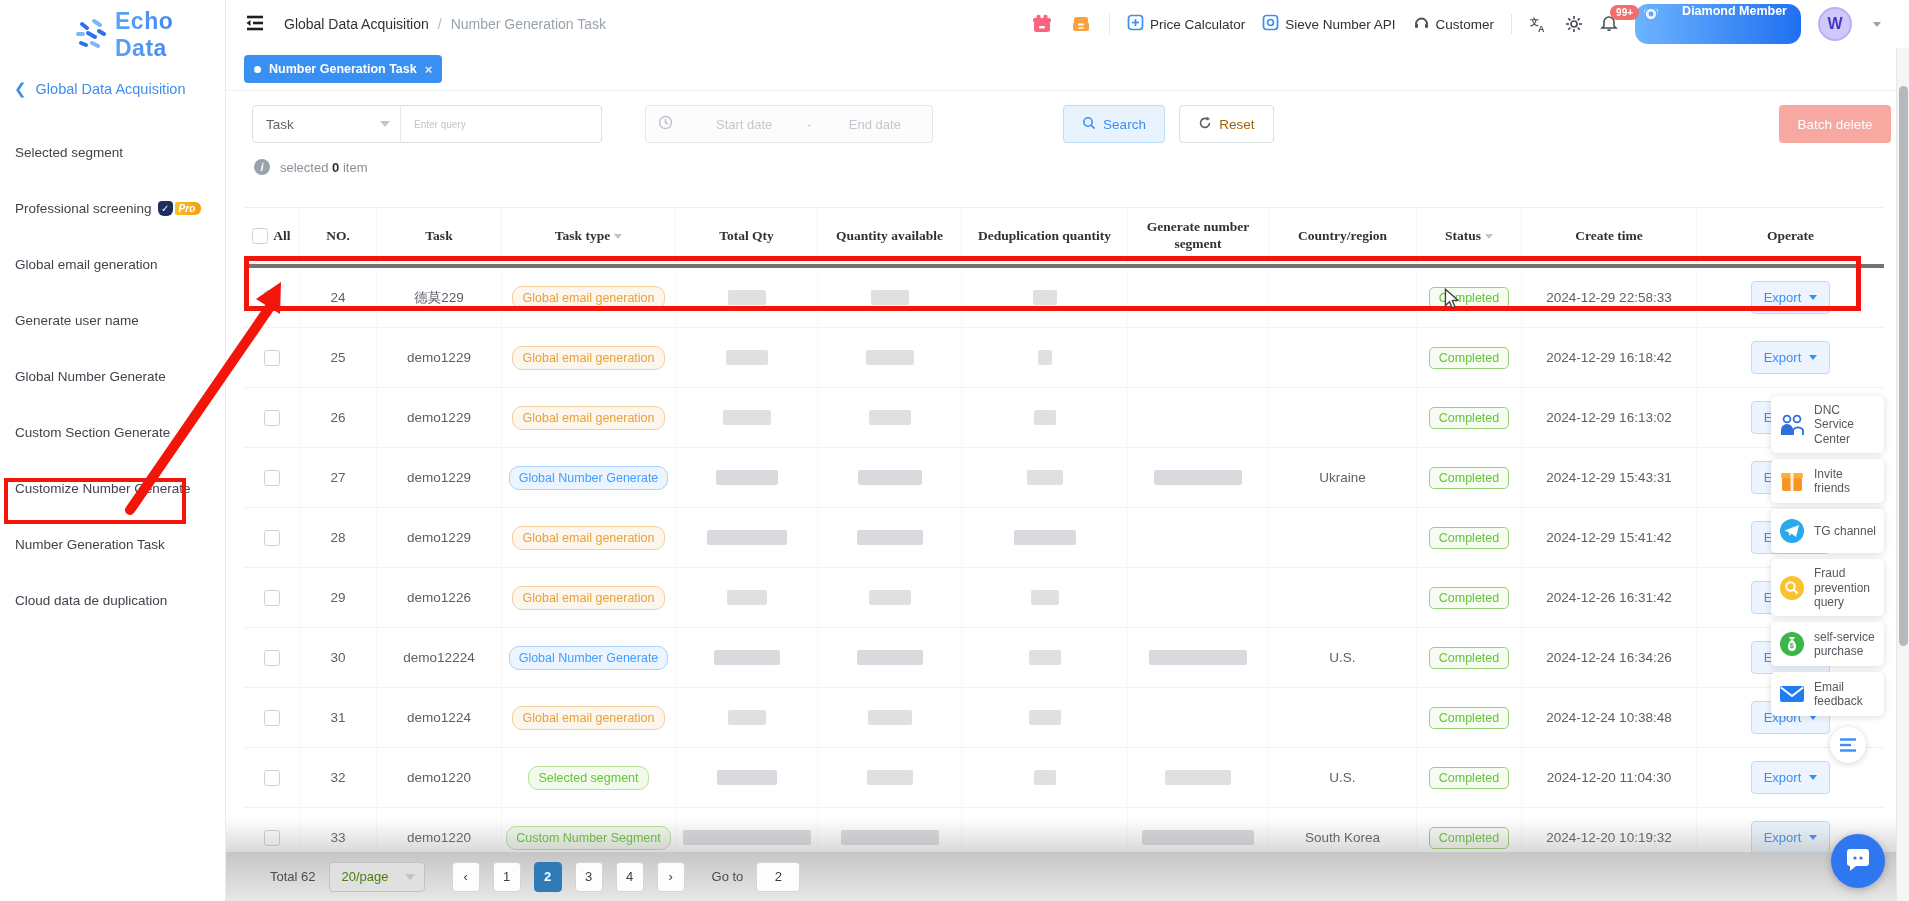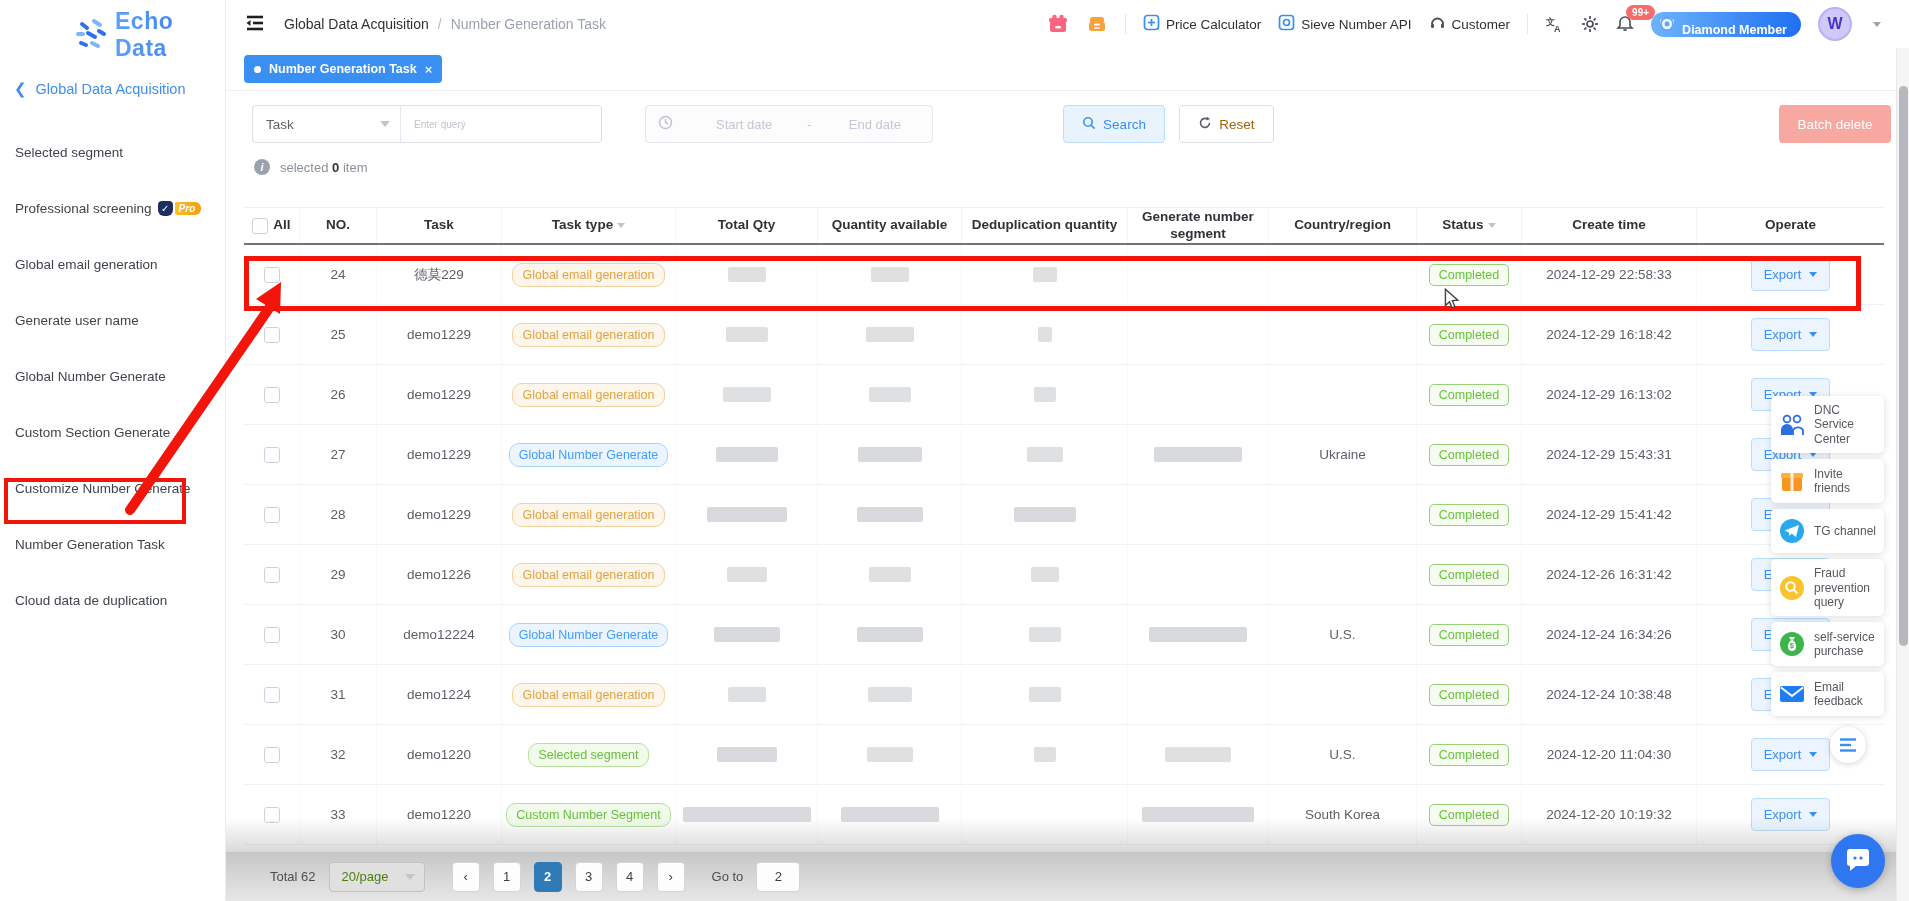--- a/index.html
+++ b/index.html
@@ -27,21 +27,21 @@
   .fold-icon { margin-left:18px; width:24px; height:24px; cursor:pointer; }
   .breadcrumb { margin-left:16px; font-size:14px; color:#303133; display:flex; gap:9px; align-items:center; }
   .breadcrumb .sep { color:#b6bcc6; }
   .breadcrumb .current { color:#9aa2ad; }
   .top-right { position:absolute; right:28px; top:0; height:48px; display:flex; align-items:center; gap:17px; }
   .tr-divider { width:1px; height:20px; background:#e3e6ea; }
   .nav-link { display:flex; align-items:center; gap:6px; font-size:13.5px; color:#303133; cursor:pointer; white-space:nowrap; }
   .icon-btn { cursor:pointer; display:flex; align-items:center; }
   .bell-wrap { position:relative; cursor:pointer; }
   .bell-badge { position:absolute; top:-8px; left:10px; background:#f56c6c; color:#fff; font-size:10px; font-weight:bold; padding:2px 6px; border-radius:9px; }
-  .member-pill { display:flex; align-items:flex-end; gap:5px; height:25px; padding:0 14px 0 6px; border-radius:13px;
+  .member-pill { display:flex; align-items:flex-start; gap:21px; height:40px; padding:0 14px 0 6px; border-radius:13px;
     background:linear-gradient(90deg,#6db4fd,#1f6ff2); color:#fff; font-size:12.5px; font-weight:bold; cursor:pointer; white-space:nowrap; }
   .avatar { width:34px; height:34px; border-radius:50%; background:#cfc9f9; border:2px solid #b9b0f5; color:#4636c8; font-weight:bold; font-size:16px; display:flex; align-items:center; justify-content:center; cursor:pointer; }
   .chev-down { width:0; height:0; border-left:4px solid transparent; border-right:4px solid transparent; border-top:5px solid #9aa2ad; margin-left:4px; }
 
   .tab-row { height:42px; display:flex; align-items:center; padding-left:18px; }
   .tab-pill { background:#3a8ff2; color:#fff; font-size:12.5px; font-weight:bold; border-radius:4px; height:28px; display:flex; align-items:center; gap:8px; padding:0 10px; cursor:pointer; }
   .tab-dot { width:7px; height:7px; border-radius:50%; background:#fff; }
   .tab-close { font-size:13px; opacity:.85; cursor:pointer; }
 
   
@@ -59,21 +59,21 @@
   .btn-search { position:absolute; left:811px; top:0; width:102px; background:#e8f3fe; border-color:#bcdcfc; color:#3a8ff2; }
   .btn-reset { position:absolute; left:927px; top:0; width:95px; background:#fff; border-color:#dcdfe6; color:#a16207; }
   .btn-batch { position:absolute; left:1527px; top:0; width:112px; background:#f7a8a0; color:#fff; cursor:not-allowed; }
 
   .selected-row { position:absolute; left:28px; top:68px; display:flex; align-items:center; gap:10px; font-size:13px; color:#8a9099; }
   .info-icon { width:16px; height:16px; border-radius:50%; background:#9aa3ad; color:#fff; font-size:11px; font-style:italic; font-weight:bold; display:flex; align-items:center; justify-content:center; }
   .selected-row b { color:#303133; }
 
   
   .table { position:absolute; left:18px; top:116px; width:1640px; }
-  .thr { display:flex; border-top:1px solid #eef0f4; border-bottom:2px solid #737373; height:38px; }
+  .thr { display:flex; border-top:1px solid #eef0f4; border-bottom:4px solid #737373; height:61px;font-family:Liberation Serif, serif; }
   .th { display:flex; align-items:center; justify-content:center; text-align:center; font-size:13.5px; font-weight:bold; color:#2f3338; border-right:1px solid #f3f4f8; line-height:1.25; padding:0 4px; }
   .th:last-child { border-right:none; }
   .sort-caret { width:0; height:0; border-left:4px solid transparent; border-right:4px solid transparent; border-top:5px solid #c0c4cc; margin-left:4px; }
   .tr { display:flex; height:60px; border-bottom:1px solid #f0f2f6; }
   .td { display:flex; align-items:center; justify-content:center; font-size:13.5px; color:#5b5f66; border-right:1px solid #f7f8fb; padding:0 4px; text-align:center; }
   .td:last-child { border-right:none; }
   .c0{width:56px}.c1{width:77px}.c2{width:125px}.c3{width:174px}.c4{width:142px}.c5{width:144px}
   .c6{width:166px}.c7{width:141px}.c8{width:148px}.c9{width:105px}.c10{width:175px}.c11{width:187px}
   .cb { width:16px; height:16px; border:1px solid #ccd2db; border-radius:3px; background:#fefefe; cursor:pointer; }
   .th-all { display:flex; align-items:center; gap:5px; }

